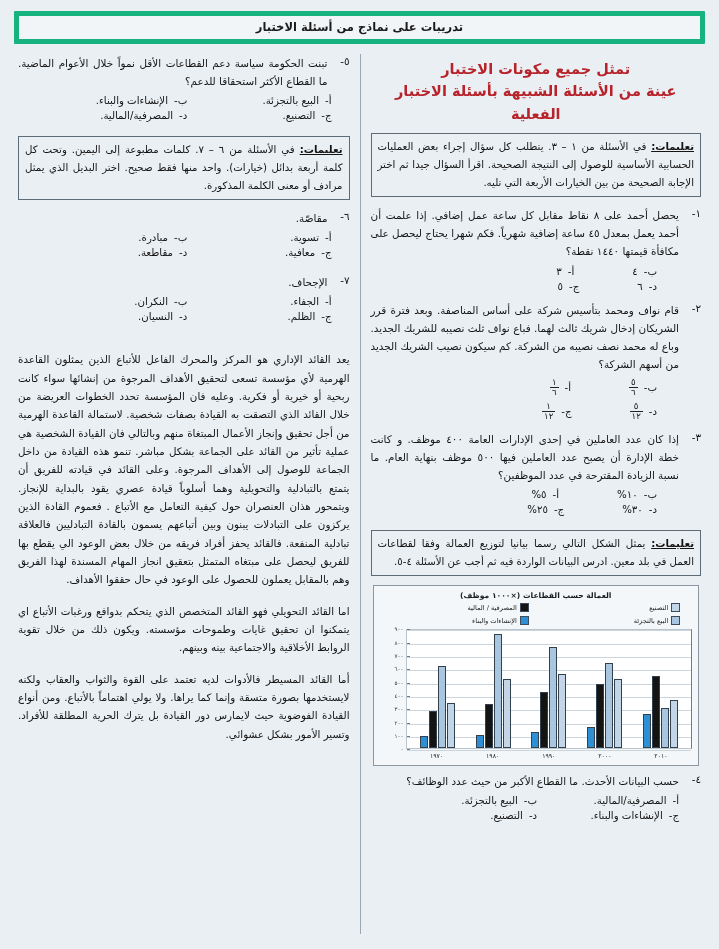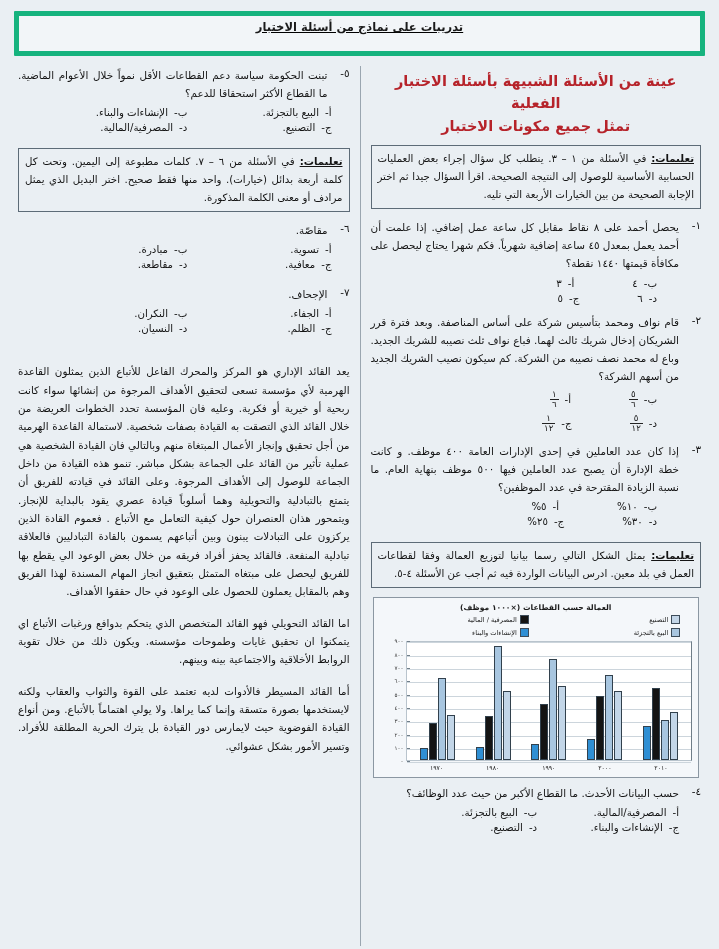--- a/index.html
+++ b/index.html
@@ -23,22 +23,21 @@
   
   .header-band {
     margin: 11px 14px 0 14px;
     background: #16b37e;
     padding: 5px;
     border-radius: 1px;
   }
   .header-inner {
     background: #f2f5f8;
     text-align: center;
-    padding: 4px 0 17px 0;
-    text-decoration: underline;
+    padding: 4px 0 5px 0;
   }
   .header-title {
     font-size: 11.5px;
     font-weight: bold;
     color: #1a1a1a;
     letter-spacing: 0px;
   }
   
   .columns {
     display: flex;
@@ -302,22 +301,22 @@
     <div class="header-inner">
       <div class="header-title">تدريبات على نماذج من أسئلة الاختبار</div>
     </div>
   </div>
 
   <div class="columns">
 
     <div class="col col-right">
 
       <div class="sample-title">
+        <div>تمثل جميع مكونات الاختبار</div>
         <div>عينة من الأسئلة الشبيهة بأسئلة الاختبار الفعلية</div>
-        <div>تمثل جميع مكونات الاختبار</div>
       </div>
 
       <div class="instr-box">
         <span class="instr-label">تعليمات:</span><span> في الأسئلة من ١ – ٣. يتطلب كل سؤال إجراء بعض العمليات الحسابية الأساسية للوصول إلى النتيجة الصحيحة. اقرأ السؤال جيدا ثم اختر الإجابة الصحيحة من بين الخيارات الأربعة التي تليه.</span>
       </div>
 
       <div class="q">
         <div class="q-row">
           <div class="q-num">١-</div>
           <div class="q-text">يحصل أحمد على ٨ نقاط مقابل كل ساعة عمل إضافي. إذا علمت أن أحمد يعمل بمعدل ٤٥ ساعة إضافية شهرياً. فكم شهرا يحتاج ليحصل على مكافأة قيمتها ١٤٤٠ نقطة؟</div>

